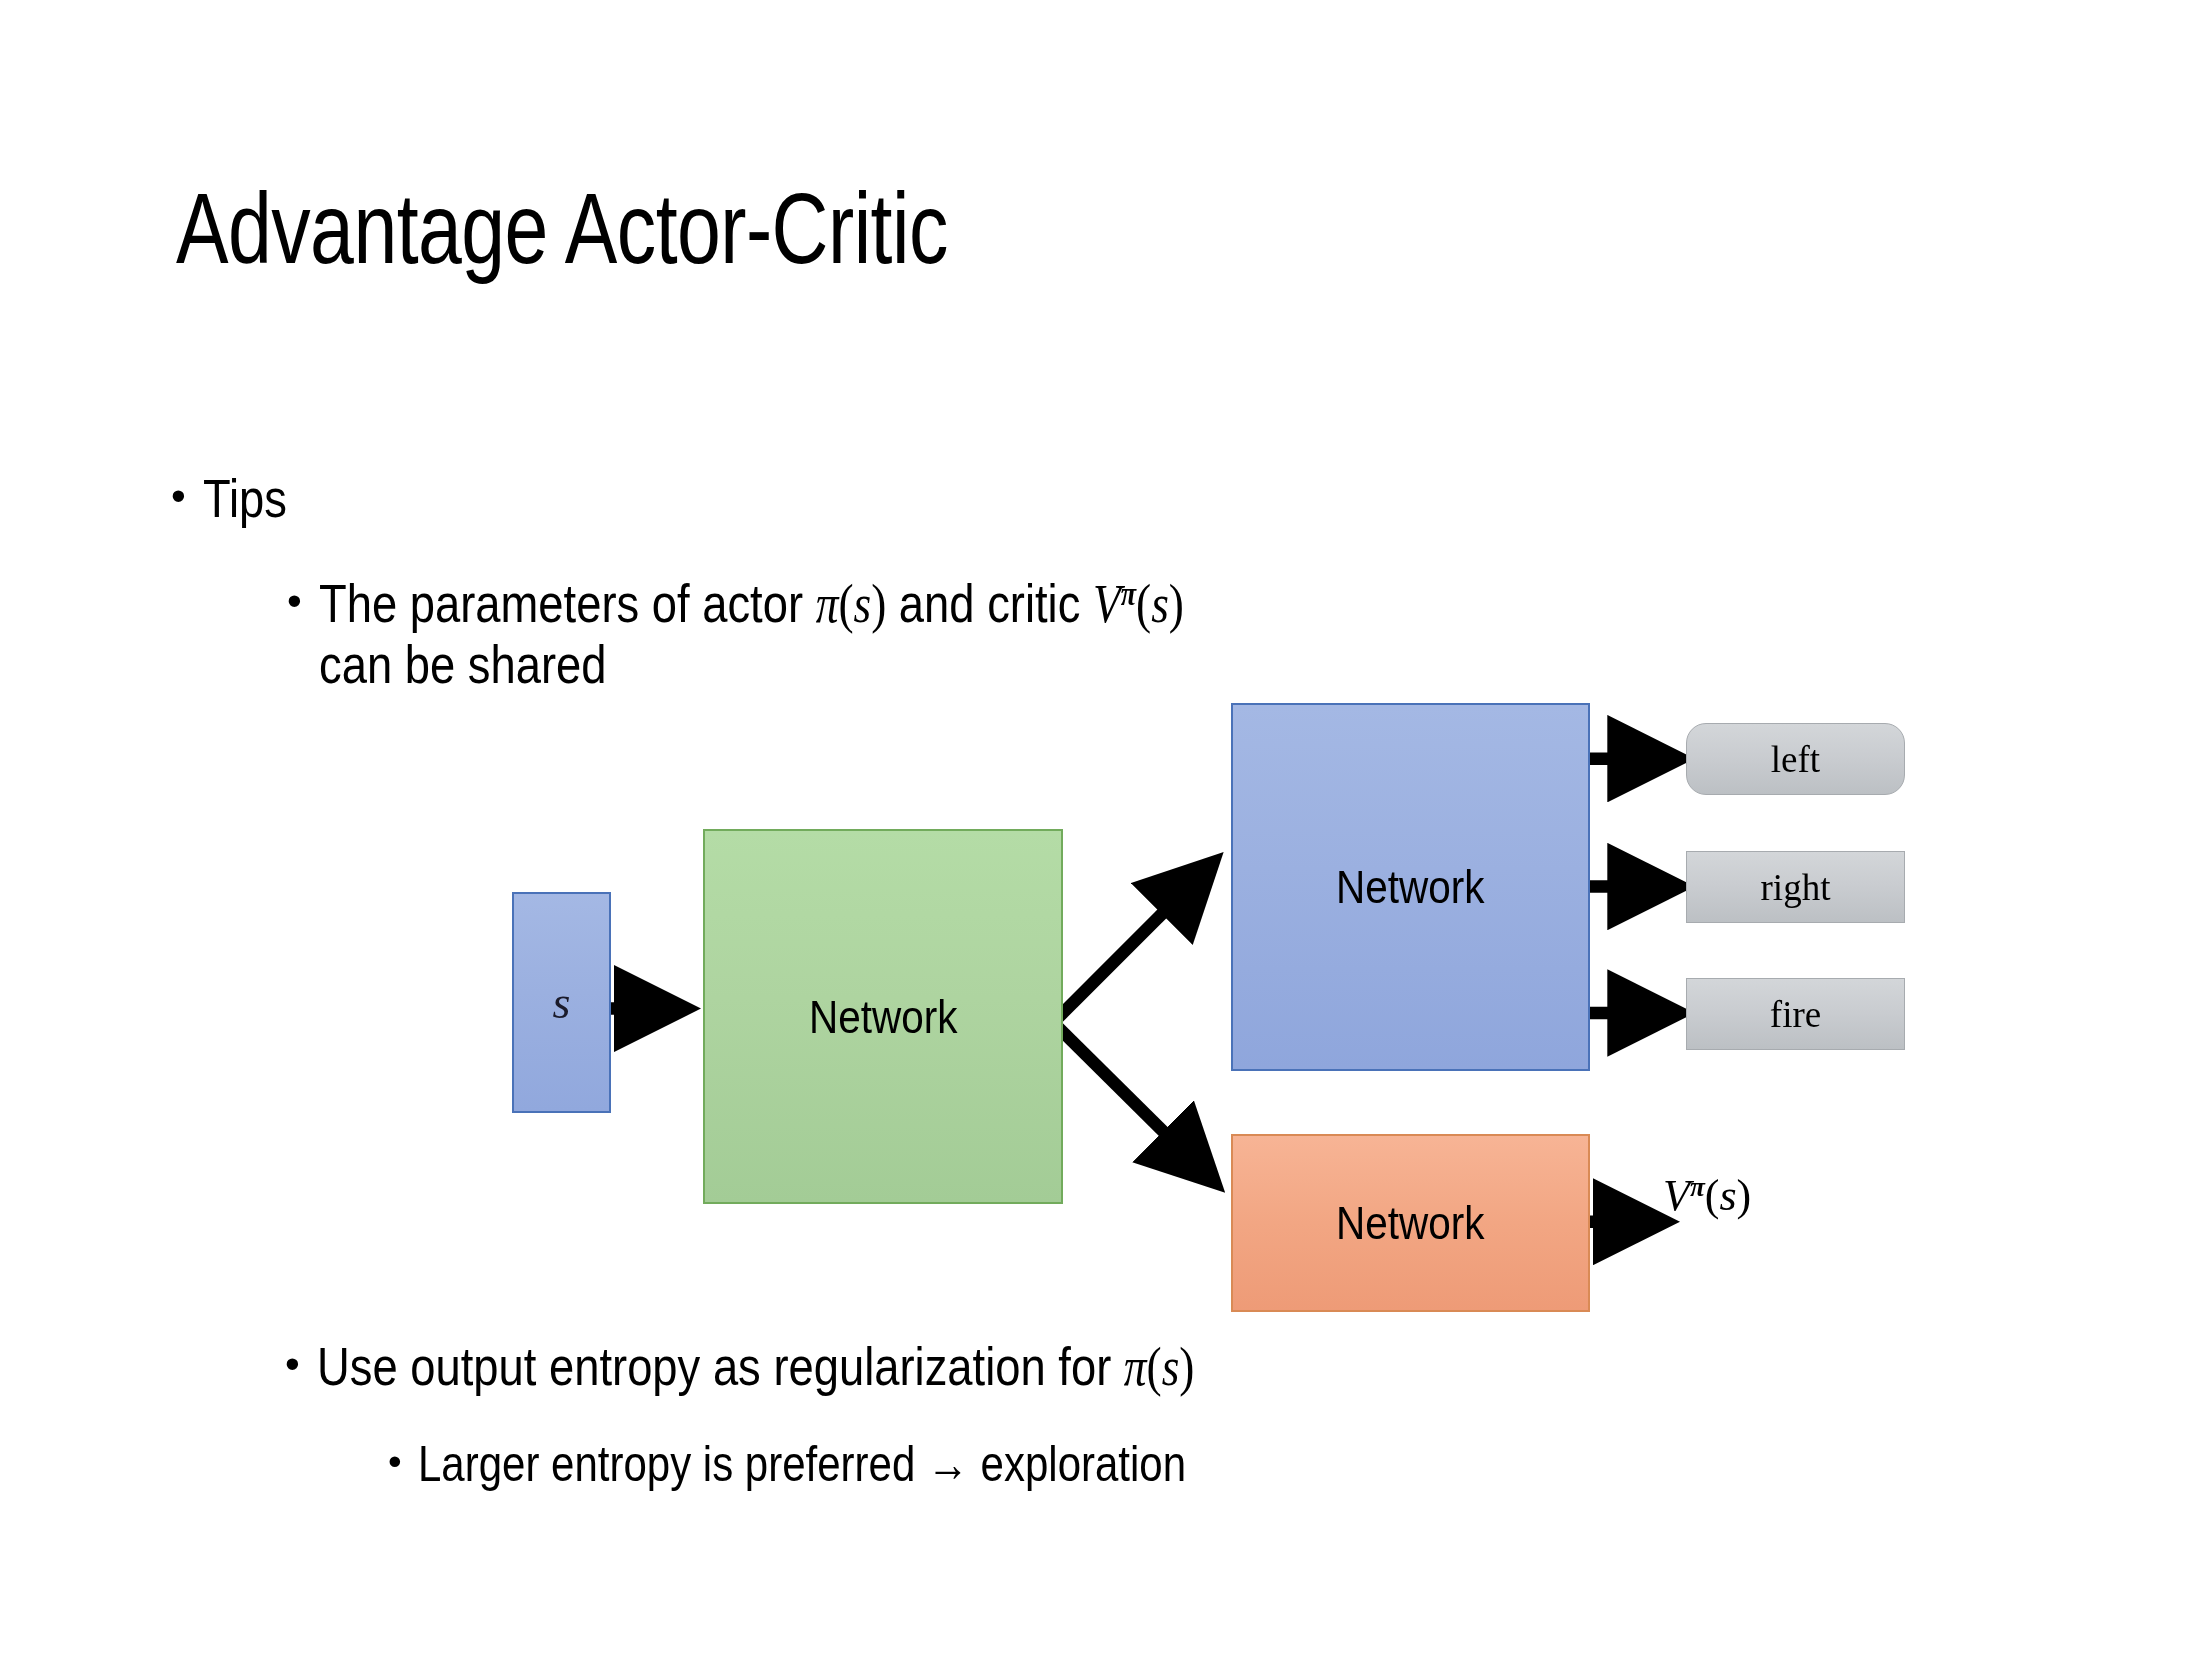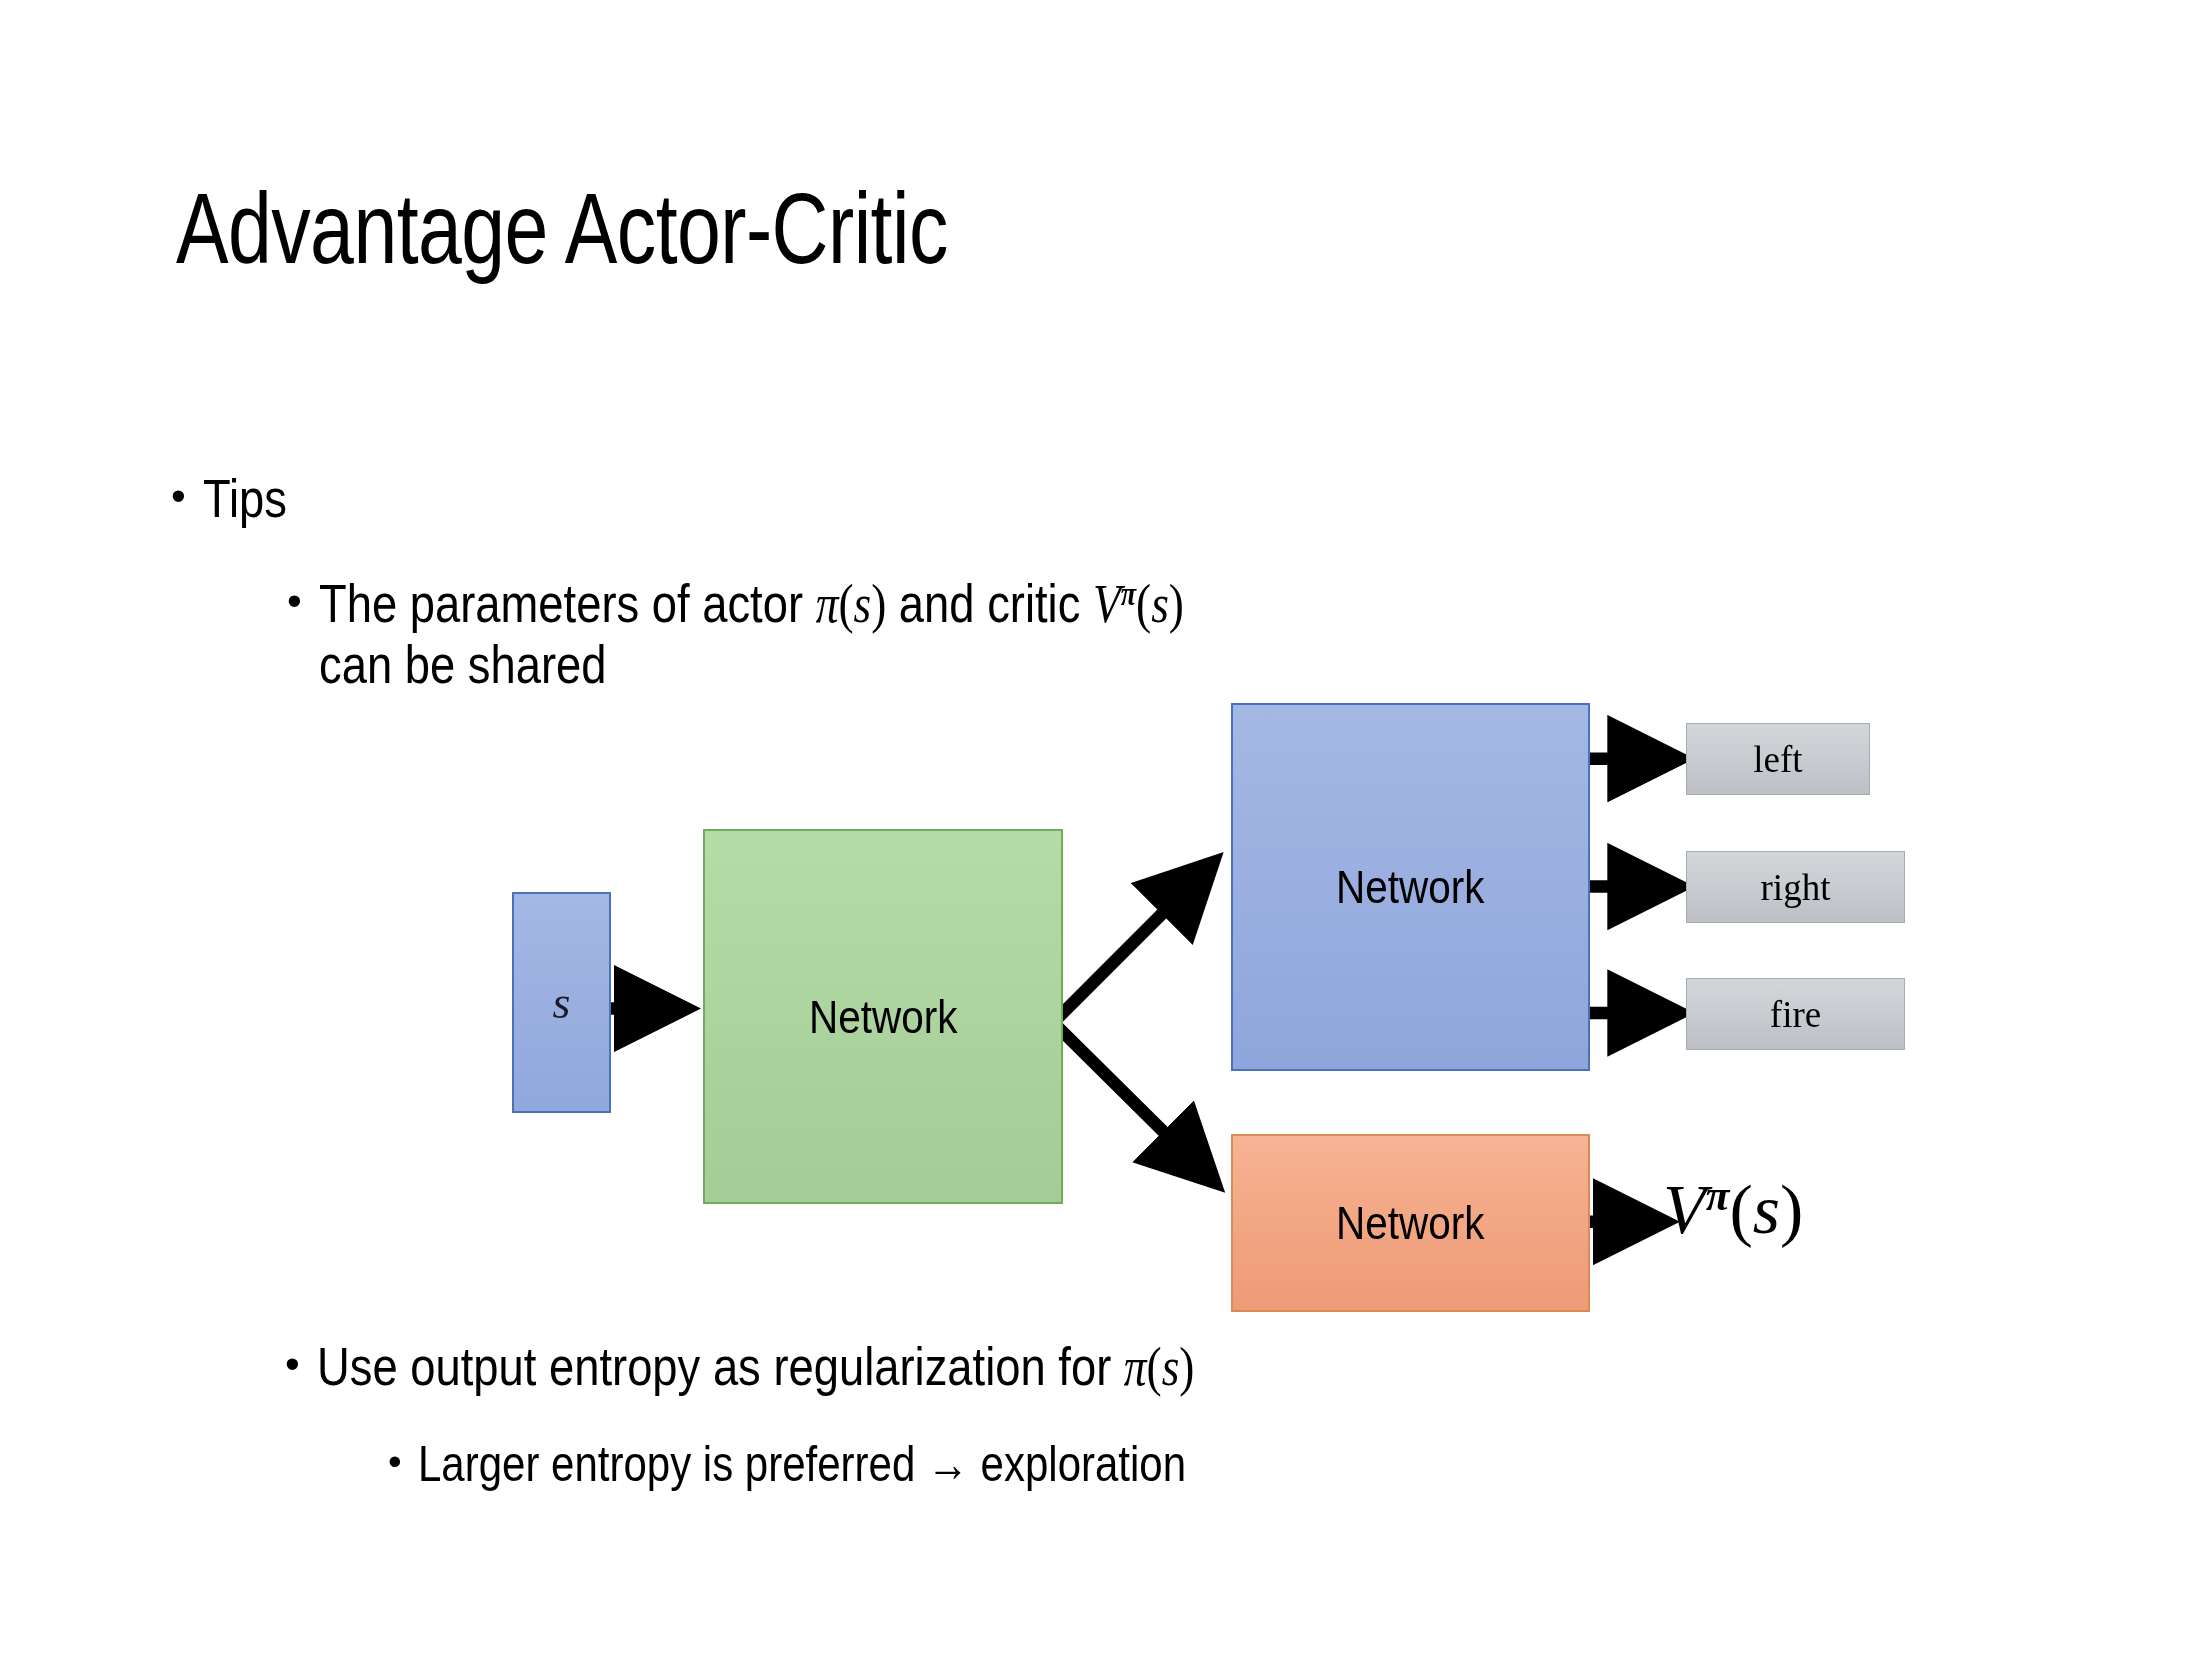--- a/index.html
+++ b/index.html
@@ -161,29 +161,29 @@
     justify-content: center;
     background: linear-gradient(180deg, #d3d6d9 0%, #c9ccd0 48%, #bcc0c4 100%);
     border: 1.5px solid #a7abaf;
     pointer-events: auto;
   }
   .out-label {
     font-family: "Liberation Serif", serif;
     font-size: 37px;
     color: #000000;
   }
-  #out-left  { left: 1686px; top: 723px;  width: 184px; height: 72px; }
+  #out-left  { left: 1686px; top: 723px;  width: 219px; height: 72px; border-radius: 20px; }
   #out-right { left: 1686px; top: 851px; width: 219px; height: 72px; }
   #out-fire  { left: 1686px; top: 978px; width: 219px; height: 72px; }
 
   #critic-output {
     position: absolute;
     left: 1663px;
     top: 1170px;
-    font-size: 70px;
+    font-size: 44px;
   }
 </style>
 </head>
 <body>
 
 <div id="slide-title">Advantage Actor-Critic</div>
 
 <div class="bullet-row lvl1" id="tips-row">
   <span class="bullet-mark">•</span>
   <span class="bullet-text squeeze">Tips</span>

